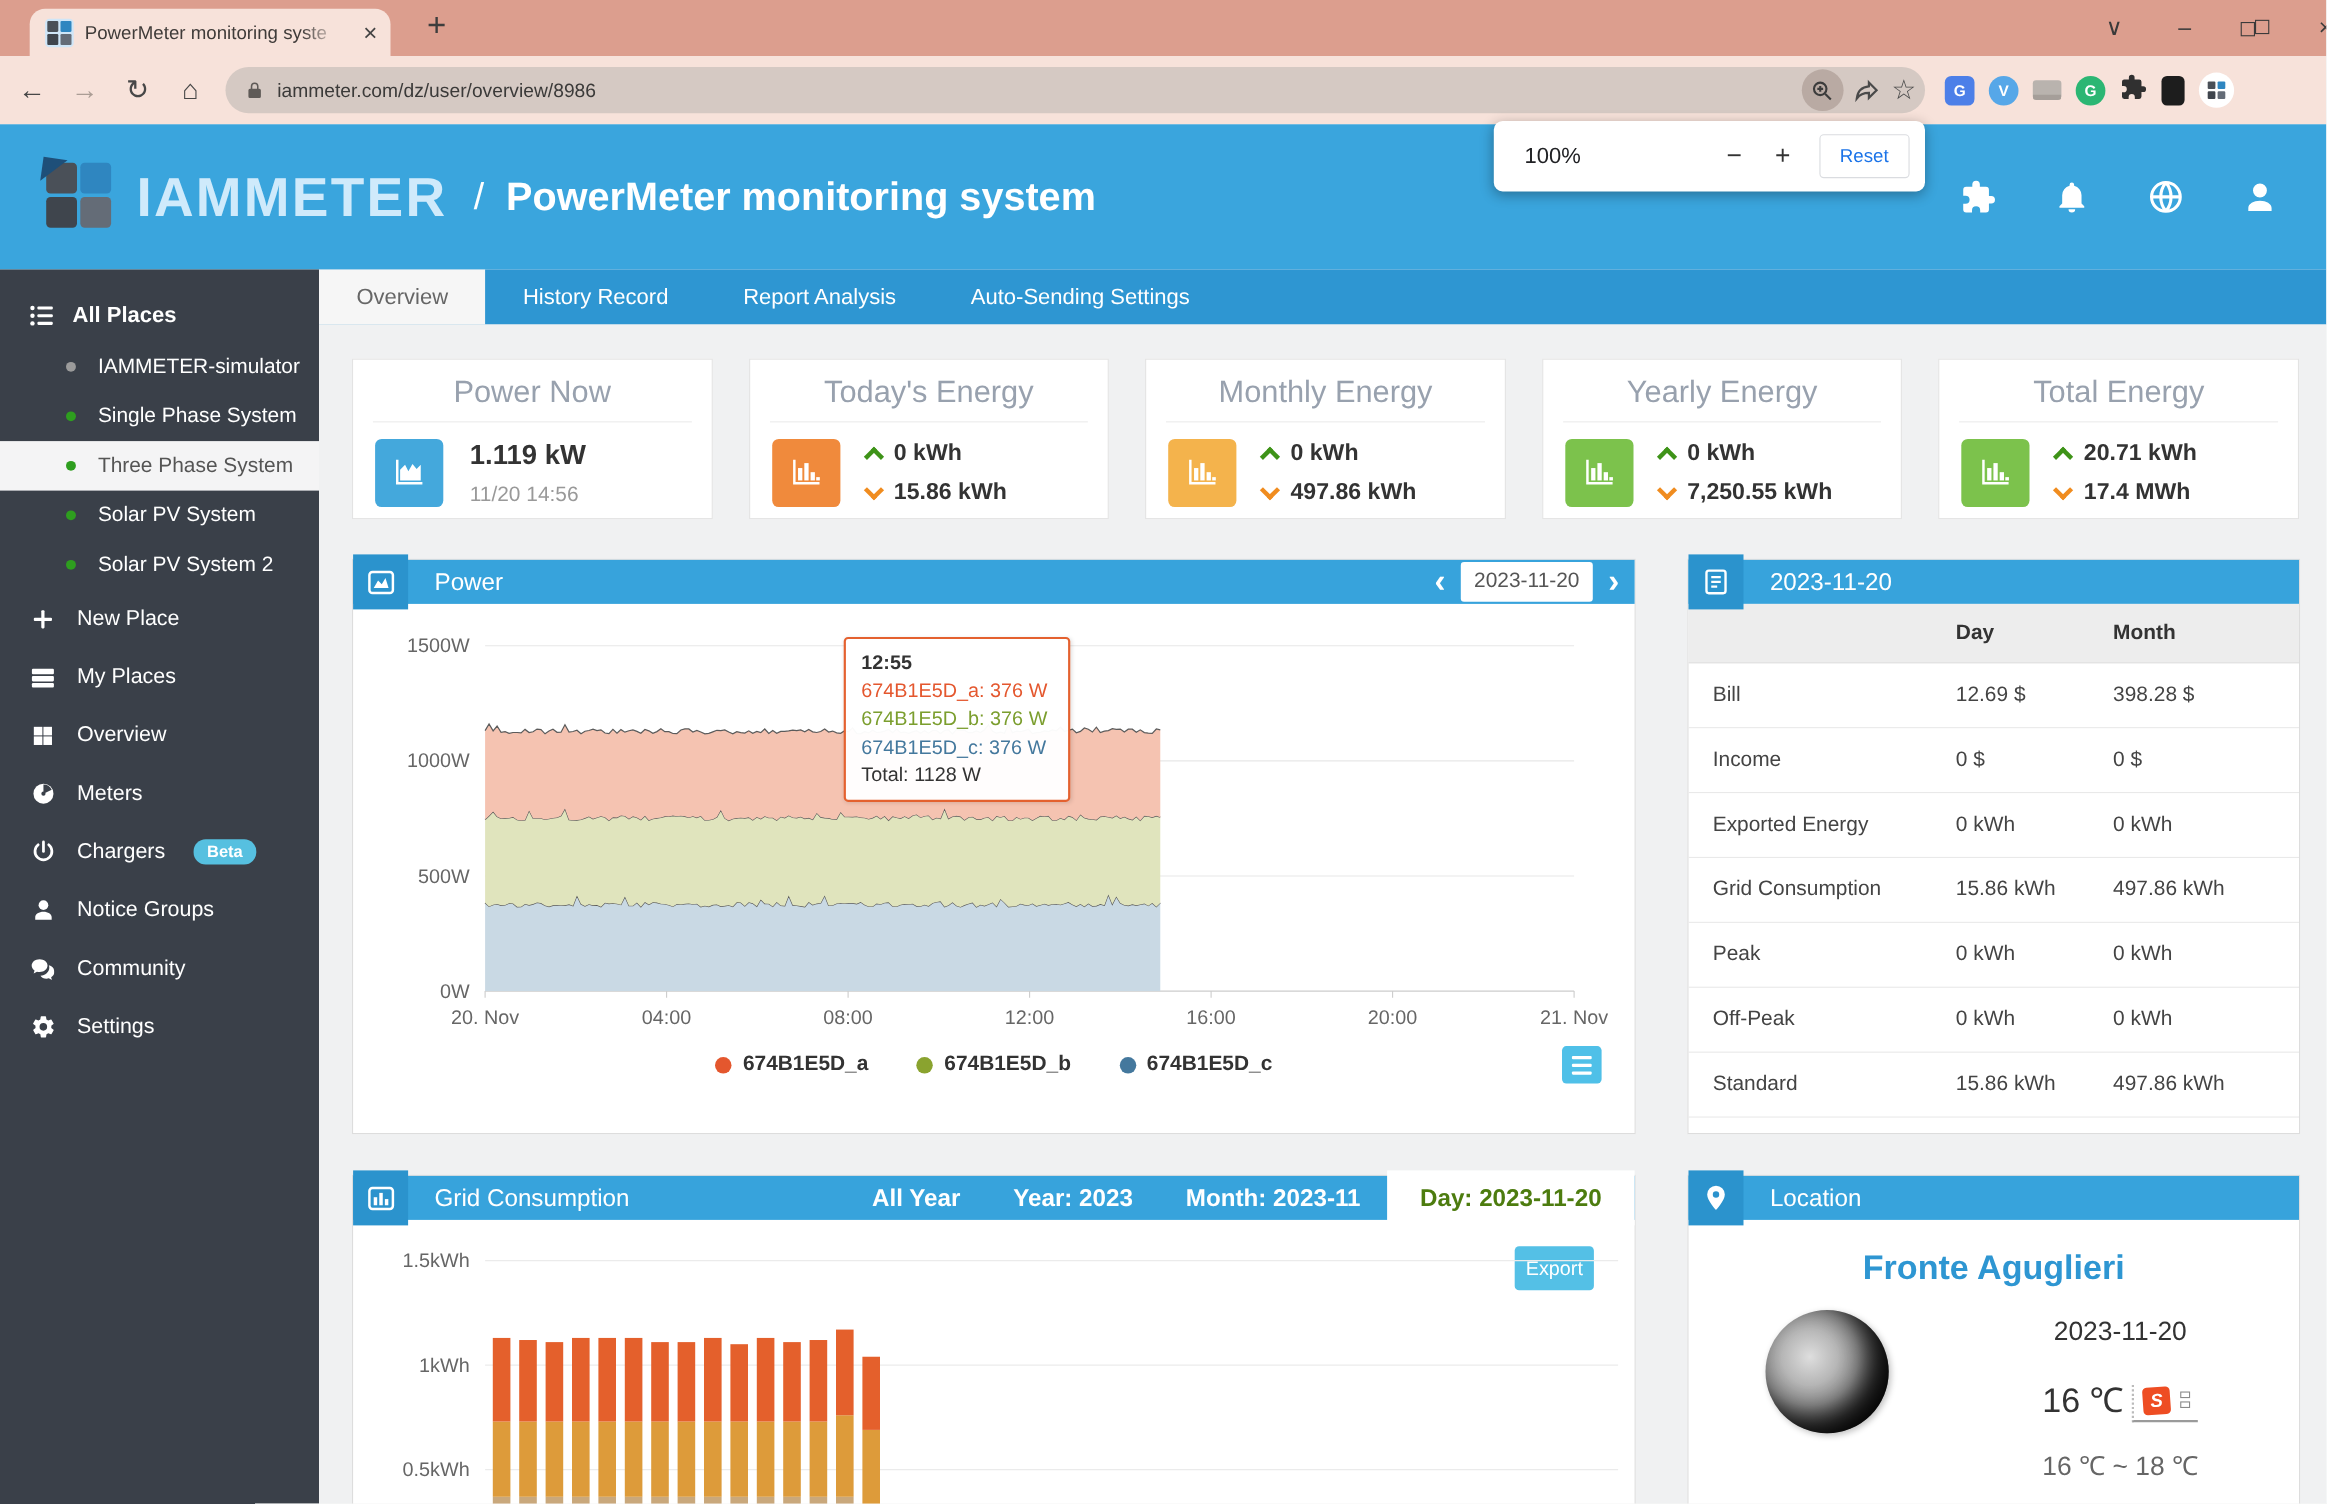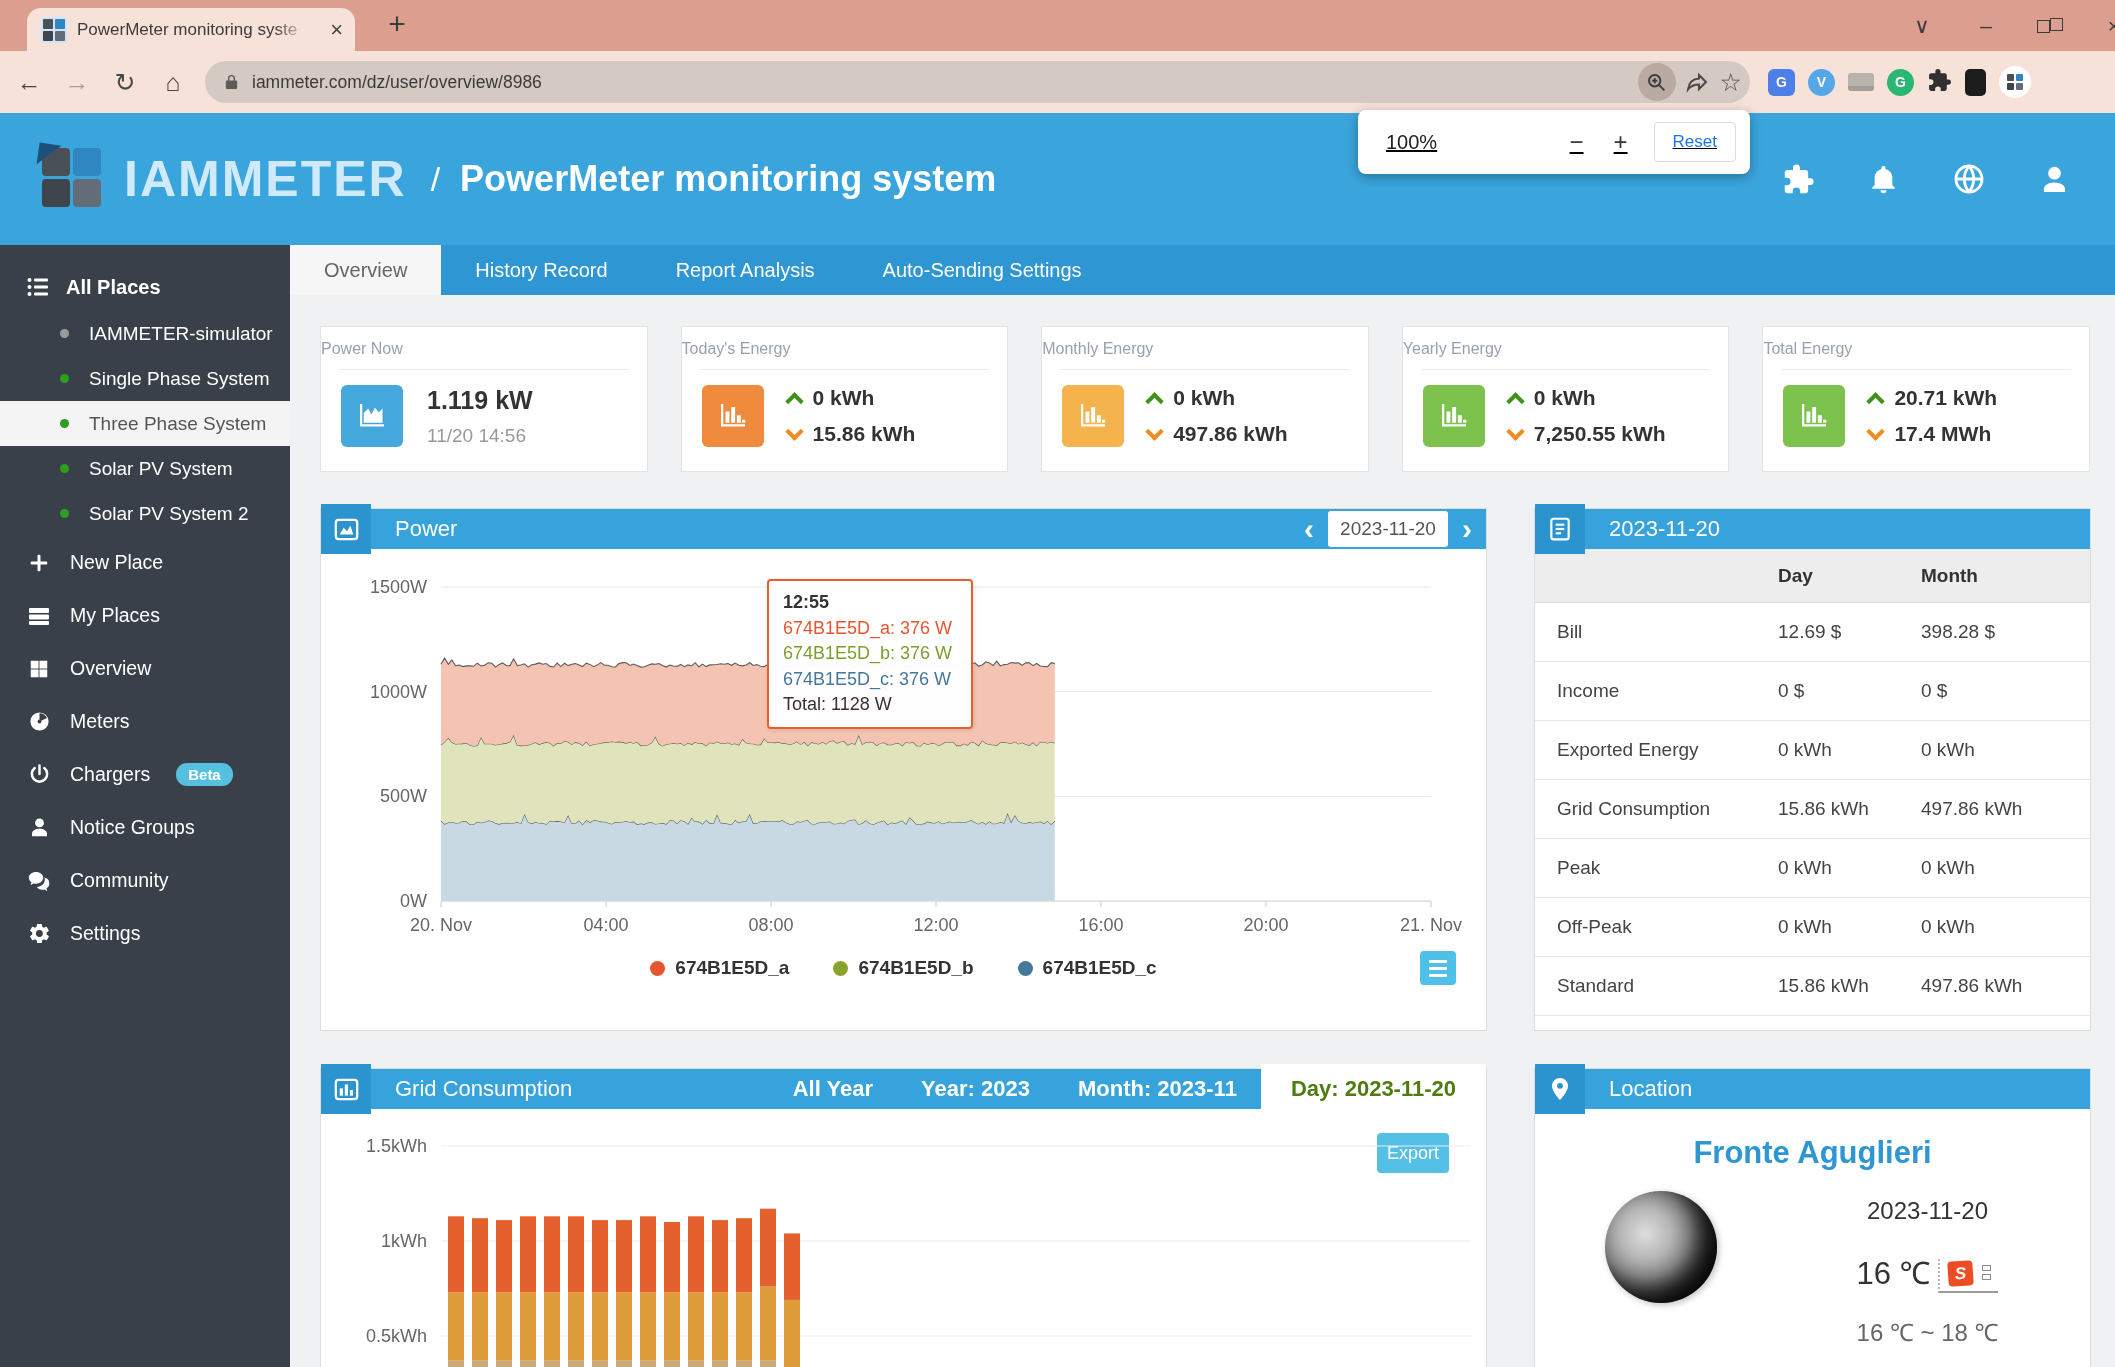--- a/index.html
+++ b/index.html
@@ -33,21 +33,21 @@
   .extrow { position:absolute; left:1768px; top:0; height:62px; display:flex; align-items:center; gap:13px; }
   .ext { width:27px; height:27px; display:flex; align-items:center; justify-content:center; color:#fff; font-weight:bold; font-size:14px; }
   .ext.sq { border-radius:6px; }
   .ext.ci { border-radius:50%; }
   .ext-laptop { width:26px; height:18px; background:#b9b3ae; border-radius:3px; border-bottom:5px solid #a59e99; }
   .ext-dark { width:21px; height:27px; background:#1d1d1d; border-radius:5px; }
   .ext-avatar { width:32px; height:32px; background:#fff; border-radius:50%; display:grid; place-items:center; }
   .mini-logo { display:grid; grid-template-columns:7px 7px; grid-template-rows:7px 7px; gap:1.5px; }
   .mini-logo i { border-radius:1px; }
 
-  .zoom-popup { position:absolute; left:1358px; top:110px; width:392px; height:64px; background:#fff; border-radius:8px; box-shadow:0 3px 12px rgba(0,0,0,.32); display:flex; align-items:center; z-index:50;text-decoration:underline; }
+  .zoom-popup { position:absolute; left:1358px; top:110px; width:392px; height:64px; background:#fff; border-radius:8px; box-shadow:0 3px 12px rgba(0,0,0,.32); display:flex; align-items:center; z-index:50; }
   .zp-level { font-size:20px; color:#202124; margin-left:28px; }
   .zp-minus { margin-left:auto; font-size:24px; color:#333; }
   .zp-plus { font-size:24px; color:#333; margin-left:30px; }
   .zp-reset { margin-left:26px; margin-right:14px; border:1px solid #dadce0; border-radius:4px; color:#1a73e8; font-size:17px; padding:9px 18px; background:#fff; }
 
   
   .appheader { position:absolute; left:0; top:113px; width:2115px; height:132px; background:#3aa5dd; display:flex; align-items:center; }
   .logo-sq { width:62px; height:62px; display:grid; grid-template-columns:28px 28px; grid-template-rows:28px 28px; gap:3px; margin-left:42px; position:relative; flex:none; }
   .logo-sq i { border-radius:4px; }
   .logo-fold { position:absolute; left:-4px; top:-4px; width:0; height:0; border-top:22px solid #1e4f79; border-right:22px solid transparent; transform:rotate(8deg); }
@@ -70,21 +70,21 @@
   
   .tabstrip { position:absolute; left:290px; top:245px; width:1825px; height:50px; background:#2e96d2; display:flex; }
   .ttab { line-height:50px; padding:0 34px; font-size:20px; color:#fff; cursor:pointer; }
   .ttab.active { background:#f6f6f6; color:#666; }
 
   
   .content { position:absolute; left:290px; top:295px; width:1825px; height:1072px; background:#f0f1f2; }
 
   .cards { position:absolute; left:30px; top:31px; width:1770px; display:flex; gap:33px; }
   .card { flex:1; height:146px; background:#fff; border:1px solid #e3e3e3; }
-  .card-title { font-size:16px; color:#98a1ae; margin-top:13px; }
+  .card-title { text-align:center; font-size:28px; color:#98a1ae; margin-top:13px; }
   .card-div { border-top:1px solid #ececec; margin:11px 18px 0; }
   .card-body { display:flex; align-items:center; margin-top:15px; }
   .card-icon { width:62px; height:62px; border-radius:6px; margin-left:20px; display:flex; align-items:center; justify-content:center; flex:none; }
   .card-stats { margin-left:24px; }
   .card-value { font-size:25px; font-weight:bold; color:#333; }
   .card-sub { font-size:19px; color:#999; margin-top:10px; }
   .card-row { display:flex; align-items:center; gap:12px; font-size:21px; font-weight:bold; color:#333; }
   .card-row + .card-row { margin-top:12px; }
   .caret { width:13px; height:13px; flex:none; }
   .caret.up { transform:rotate(45deg) translate(2px,2px); border-left:4.5px solid #3e9318; border-top:4.5px solid #3e9318; }

